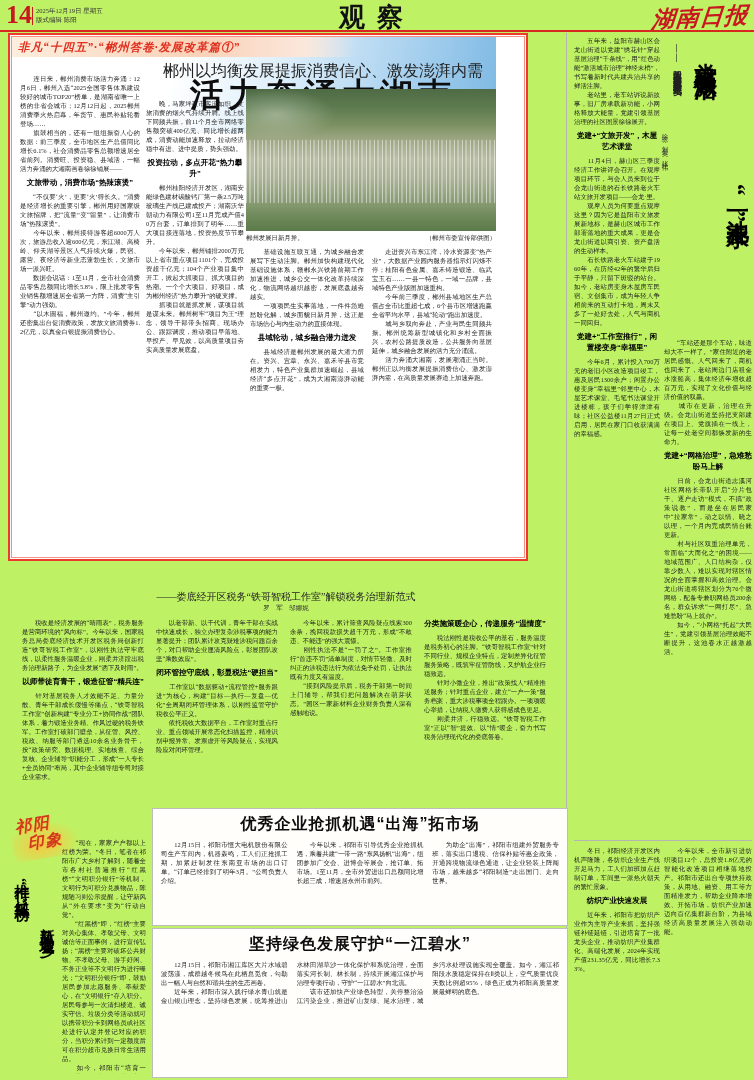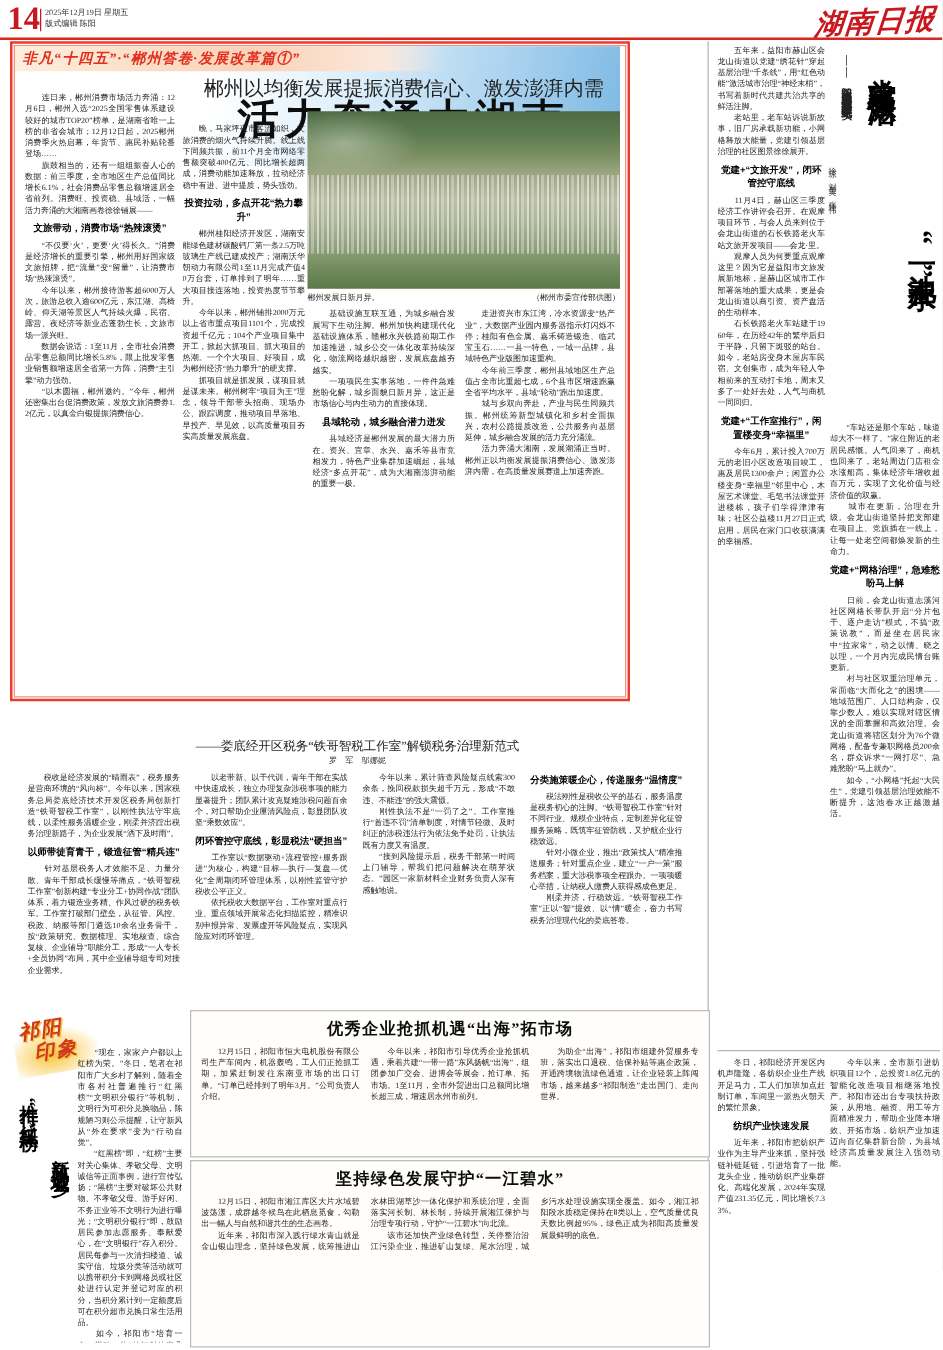--- a/index.html
+++ b/index.html
@@ -1,36 +1,36 @@
 <!DOCTYPE html>
 <html><head>
 <meta charset="utf-8">
 <style>
   html,body{margin:0;padding:0;background:#e9e9e9;}
-  .page{position:relative;width:754px;height:1080px;background:#ffffff;overflow:hidden;
+  .page{position:relative;width:754px;height:1080px;background:#bef264;overflow:hidden;
         font-family:"Liberation Serif",serif;}
   .abs{position:absolute;}
   .sans{font-family:"Liberation Sans",sans-serif;}
   .bodytext{font-size:6.4px;line-height:9px;text-align:justify;color:#1c1c1c;
             white-space:pre-line;word-break:break-all;overflow:hidden;}
   .subhd{font-weight:bold;font-size:7.6px;line-height:11px;text-align:center;margin:4px 0;
          color:#000;font-family:"Liberation Sans",sans-serif;white-space:normal;word-break:break-all;}
   .col{position:absolute;overflow:hidden;}
   .vtext{writing-mode:vertical-rl;text-orientation:mixed;}
   
   .hdr-rule{left:0;top:30px;width:754px;height:2px;background:#d6281e;}
   .pagenum{left:6px;top:0px;font-size:26px;font-weight:bold;color:#c8171e;line-height:30px;}
   .hdr-dates{left:36px;top:6px;font-size:6.5px;line-height:9px;color:#333;}
   .hdr-redtick{left:32px;top:7px;width:1px;height:18px;background:#c8171e;}
   .section-title{left:0;right:0;top:0px;text-align:center;font-size:26px;font-weight:900;
                  letter-spacing:12px;color:#111;}
   .masthead{right:6px;top:2px;font-size:23px;font-weight:bold;font-style:italic;color:#c8171e;
             transform:skewX(-8deg) rotate(-3deg);letter-spacing:1px;}
   
-  .redbox{left:8px;top:33px;width:492px;height:524px;border:2px solid #ee3a2a;background:#fff;}
+  .redbox{left:8px;top:33px;width:492px;height:524px;border:2px solid #ee3a2a;background:#fff;padding-left:24px;}
   .redbox-inner{position:absolute;inset:1px;border:1px solid #f59085;}
   .banner{position:absolute;left:2px;top:2px;width:338px;height:20px;
           background:linear-gradient(90deg,#fdeedd 0%,#f9d2b8 55%,#fbe7da 85%,rgba(255,255,255,0) 100%);
           color:#e02f1f;font-weight:bold;font-style:italic;font-size:11.5px;line-height:20px;
           padding-left:6px;letter-spacing:1px;white-space:nowrap;}
   .blueswoosh{position:absolute;left:130px;top:2px;width:356px;height:96px;
           background:linear-gradient(102deg,rgba(255,255,255,0) 10%,#ddeefa 40%,#aad2ef 72%,#7cb8e3 100%);}
   .kicker{position:absolute;left:140px;top:26px;width:346px;text-align:center;font-size:16px;
           color:#222;font-family:"Liberation Sans",sans-serif;}
   .main-title{position:absolute;left:140px;top:38px;width:346px;text-align:center;font-size:33px;
@@ -61,35 +61,36 @@
   .qy-swoosh{left:12px;top:822px;width:66px;height:36px;
              background:radial-gradient(ellipse at 45% 60%,#f8c742 0%,rgba(248,199,66,.3) 55%,rgba(248,199,66,0) 75%);
              transform:rotate(-10deg);}
   .qy-logo{left:16px;top:814px;width:60px;font-size:16px;line-height:18px;font-weight:bold;
            font-style:italic;color:#cf3a1c;transform:rotate(-9deg);letter-spacing:2px;
            text-shadow:1px 1px 0 #f5c142;}
   .qy-head1{left:12px;top:872px;height:165px;font-size:15px;font-weight:bold;letter-spacing:3px;color:#000;}
   .qy-head2{left:37px;top:915px;height:140px;font-size:15px;font-weight:bold;letter-spacing:4px;color:#000;}
   
   .bbox{position:absolute;border:1px solid #bdbdbd;background:#fffefb;}
-  .bbox-title{text-align:center;font-weight:bold;font-size:13px;margin-top:5px;color:#0d0d0d;
-              font-family:Liberation Serif, serif;letter-spacing:1px;}
+  .bbox-title{text-align:center;font-weight:bold;font-size:16px;margin-top:5px;color:#0d0d0d;
+              font-family:Liberation Sans, sans-serif;letter-spacing:1px;}
   .bbox-body{columns:3;column-gap:9px;margin:5px 8px 0 8px;height:84px;}
 </style>
 </head>
 <body>
 
 <div class="page">
 
   <div class="abs pagenum">14</div>
   <div class="abs hdr-redtick"></div>
   <div class="abs hdr-dates">
     <div>2025年12月19日 星期五</div>
     <div>版式编辑 陈阳</div>
   </div>
+  <div class="abs section-title sans">观察</div>
   <div class="abs masthead">湖南日报</div>
   <div class="abs hdr-rule"></div>
 
   <div class="abs redbox">
     <div class="redbox-inner"></div>
     <div class="blueswoosh"></div>
     <div class="banner">非凡“十四五”·“郴州答卷·发展改革篇①”</div>
     <div class="kicker">郴州以均衡发展提振消费信心、激发澎湃内需——</div>
     <div class="main-title">活力奔涌大湘南</div>
     <div class="main-byline">梁可庭</div>
@@ -130,21 +131,21 @@
 　　城与乡双向奔赴，产业与民生同频共振。郴州统筹新型城镇化和乡村全面振兴，农村公路提质改造，公共服务向基层延伸，城乡融合发展的活力充分涌流。
 　　活力奔涌大湘南，发展潮涌正当时。郴州正以均衡发展提振消费信心、激发澎湃内需，在高质量发展赛道上加速奔跑。</div>
     </div>
   </div>
 
   <div class="abs vdiv"></div>
 
   <div class="col" style="left:574px;top:36px;width:86px;height:800px;">
     <div class="bodytext">　　五年来，益阳市赫山区会龙山街道以党建“绣花针”穿起基层治理“千条线”，用“红色动能”激活城市治理“神经末梢”，书写着新时代共建共治共享的鲜活注脚。
 　　老站里，老车站诉说新故事，旧厂房承载新功能，小网格释放大能量，党建引领基层治理的社区图景徐徐展开。</div>
-    <div class="subhd">党建+“文旅开发”，闭环管控守底线</div>
+    <div class="subhd">党建+“文旅开发”，木屋艺术课堂</div>
     <div class="bodytext">　　11月4日，赫山区三季度经济工作讲评会召开。在观摩项目环节，与会人员来到位于会龙山街道的石长铁路老火车站文旅开发项目——会龙·里。
 　　观摩人员为何要重点观摩这里？因为它是益阳市文旅发展新地标，是赫山区城市工作部署落地的重大成果，更是会龙山街道以商引资、资产盘活的生动样本。
 　　石长铁路老火车站建于1960年，在历经42年的繁华后归于平静，只留下斑驳的站台。如今，老站房变身木屋房车民宿、文创集市，成为年轻人争相前来的互动打卡地，周末又多了一处好去处，人气与商机一同回归。</div>
     <div class="subhd">党建+“工作室推行”，闲置楼变身“幸福里”</div>
     <div class="bodytext">　　今年6月，累计投入700万元的老旧小区改造项目竣工，惠及居民1300余户；闲置办公楼变身“幸福里”邻里中心，木屋艺术课堂、毛笔书法课堂开进楼栋，孩子们学得津津有味；社区公益楼11月27日正式启用，居民在家门口收获满满的幸福感。</div>
   </div>
 
   <div class="abs party-title-block">
     <div class="vtext party-byline">徐琼　刘美英　张佳伟</div>
     <div class="vtext party-subtitle">——益阳市会龙山街道创新基层治理模式纪实</div>

